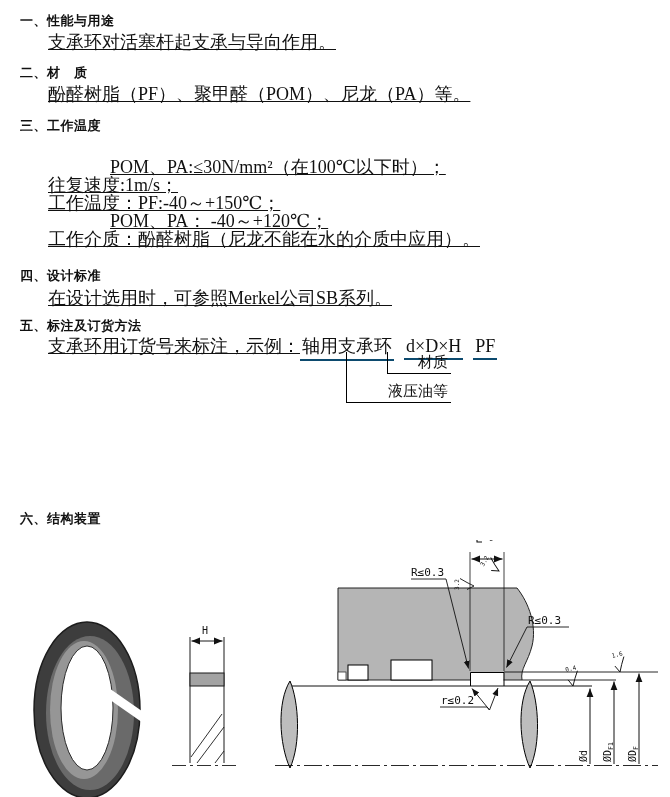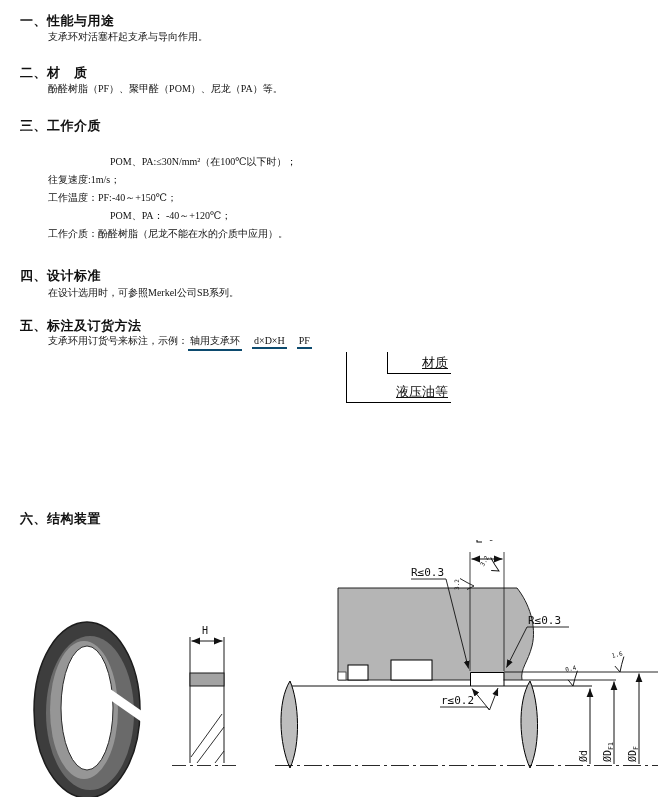--- a/index.html
+++ b/index.html
@@ -1,38 +1,38 @@
 <!DOCTYPE html>
 <html><head>
 <meta charset="utf-8">
 <style>
   html,body{margin:0;padding:0;background:#fff;}
   #page{position:relative;width:670px;height:797px;background:#ffffff;overflow:hidden;
         font-family:"Liberation Serif","DejaVu Serif",serif;color:#111;text-align:right;}
   .abs{position:absolute;white-space:nowrap;}
   .head{font-weight:bold;font-size:13px;letter-spacing:.5px;}
-  .body-ln{font-size:10px;}
+  .body-ln{font-size:18px;text-decoration:underline;}
   .ord-term{border-bottom:2px solid #0c4a6e;padding:0 2px 1px 2px;margin-right:10px;display:inline-block;}
   .conn{position:absolute;border-left:1px solid #000;border-bottom:1px solid #000;}
-  .conn .lbl{position:absolute;right:3px;bottom:1px;font-size:13px;text-decoration:underline;}
+  .conn .lbl{position:absolute;right:3px;bottom:1px;font-size:15px;}
   svg text{font-family:"DejaVu Sans Mono","Liberation Mono",monospace;fill:#111;}
   svg line,svg path{stroke-linecap:butt;}
 </style>
 </head>
 <body>
 
 <div id="page">
 
   <div class="abs head" style="left:20px;top:12px">一、性能与用途</div>
   <div class="abs body-ln" style="left:48px;top:30px">支承环对活塞杆起支承与导向作用。</div>
 
   <div class="abs head" style="left:20px;top:64px">二、材　质</div>
   <div class="abs body-ln" style="left:48px;top:82px">酚醛树脂（PF）、聚甲醛（POM）、尼龙（PA）等。</div>
 
-  <div class="abs head" style="left:20px;top:117px">三、工作介质</div>
+  <div class="abs head" style="left:20px;top:117px">三、工作温度</div>
   <div class="abs body-ln" style="left:110px;top:155px">POM、PA:≤30N/mm²（在100℃以下时）；</div>
   <div class="abs body-ln" style="left:48px;top:173px">往复速度:1m/s；</div>
   <div class="abs body-ln" style="left:48px;top:191px">工作温度：PF:-40～+150℃；</div>
   <div class="abs body-ln" style="left:110px;top:209px">POM、PA： -40～+120℃；</div>
   <div class="abs body-ln" style="left:48px;top:227px">工作介质：酚醛树脂（尼龙不能在水的介质中应用）。</div>
 
   <div class="abs head" style="left:20px;top:267px">四、设计标准</div>
   <div class="abs body-ln" style="left:48px;top:286px">在设计选用时，可参照Merkel公司SB系列。</div>
 
   <div class="abs head" style="left:20px;top:317px">五、标注及订货方法</div>

